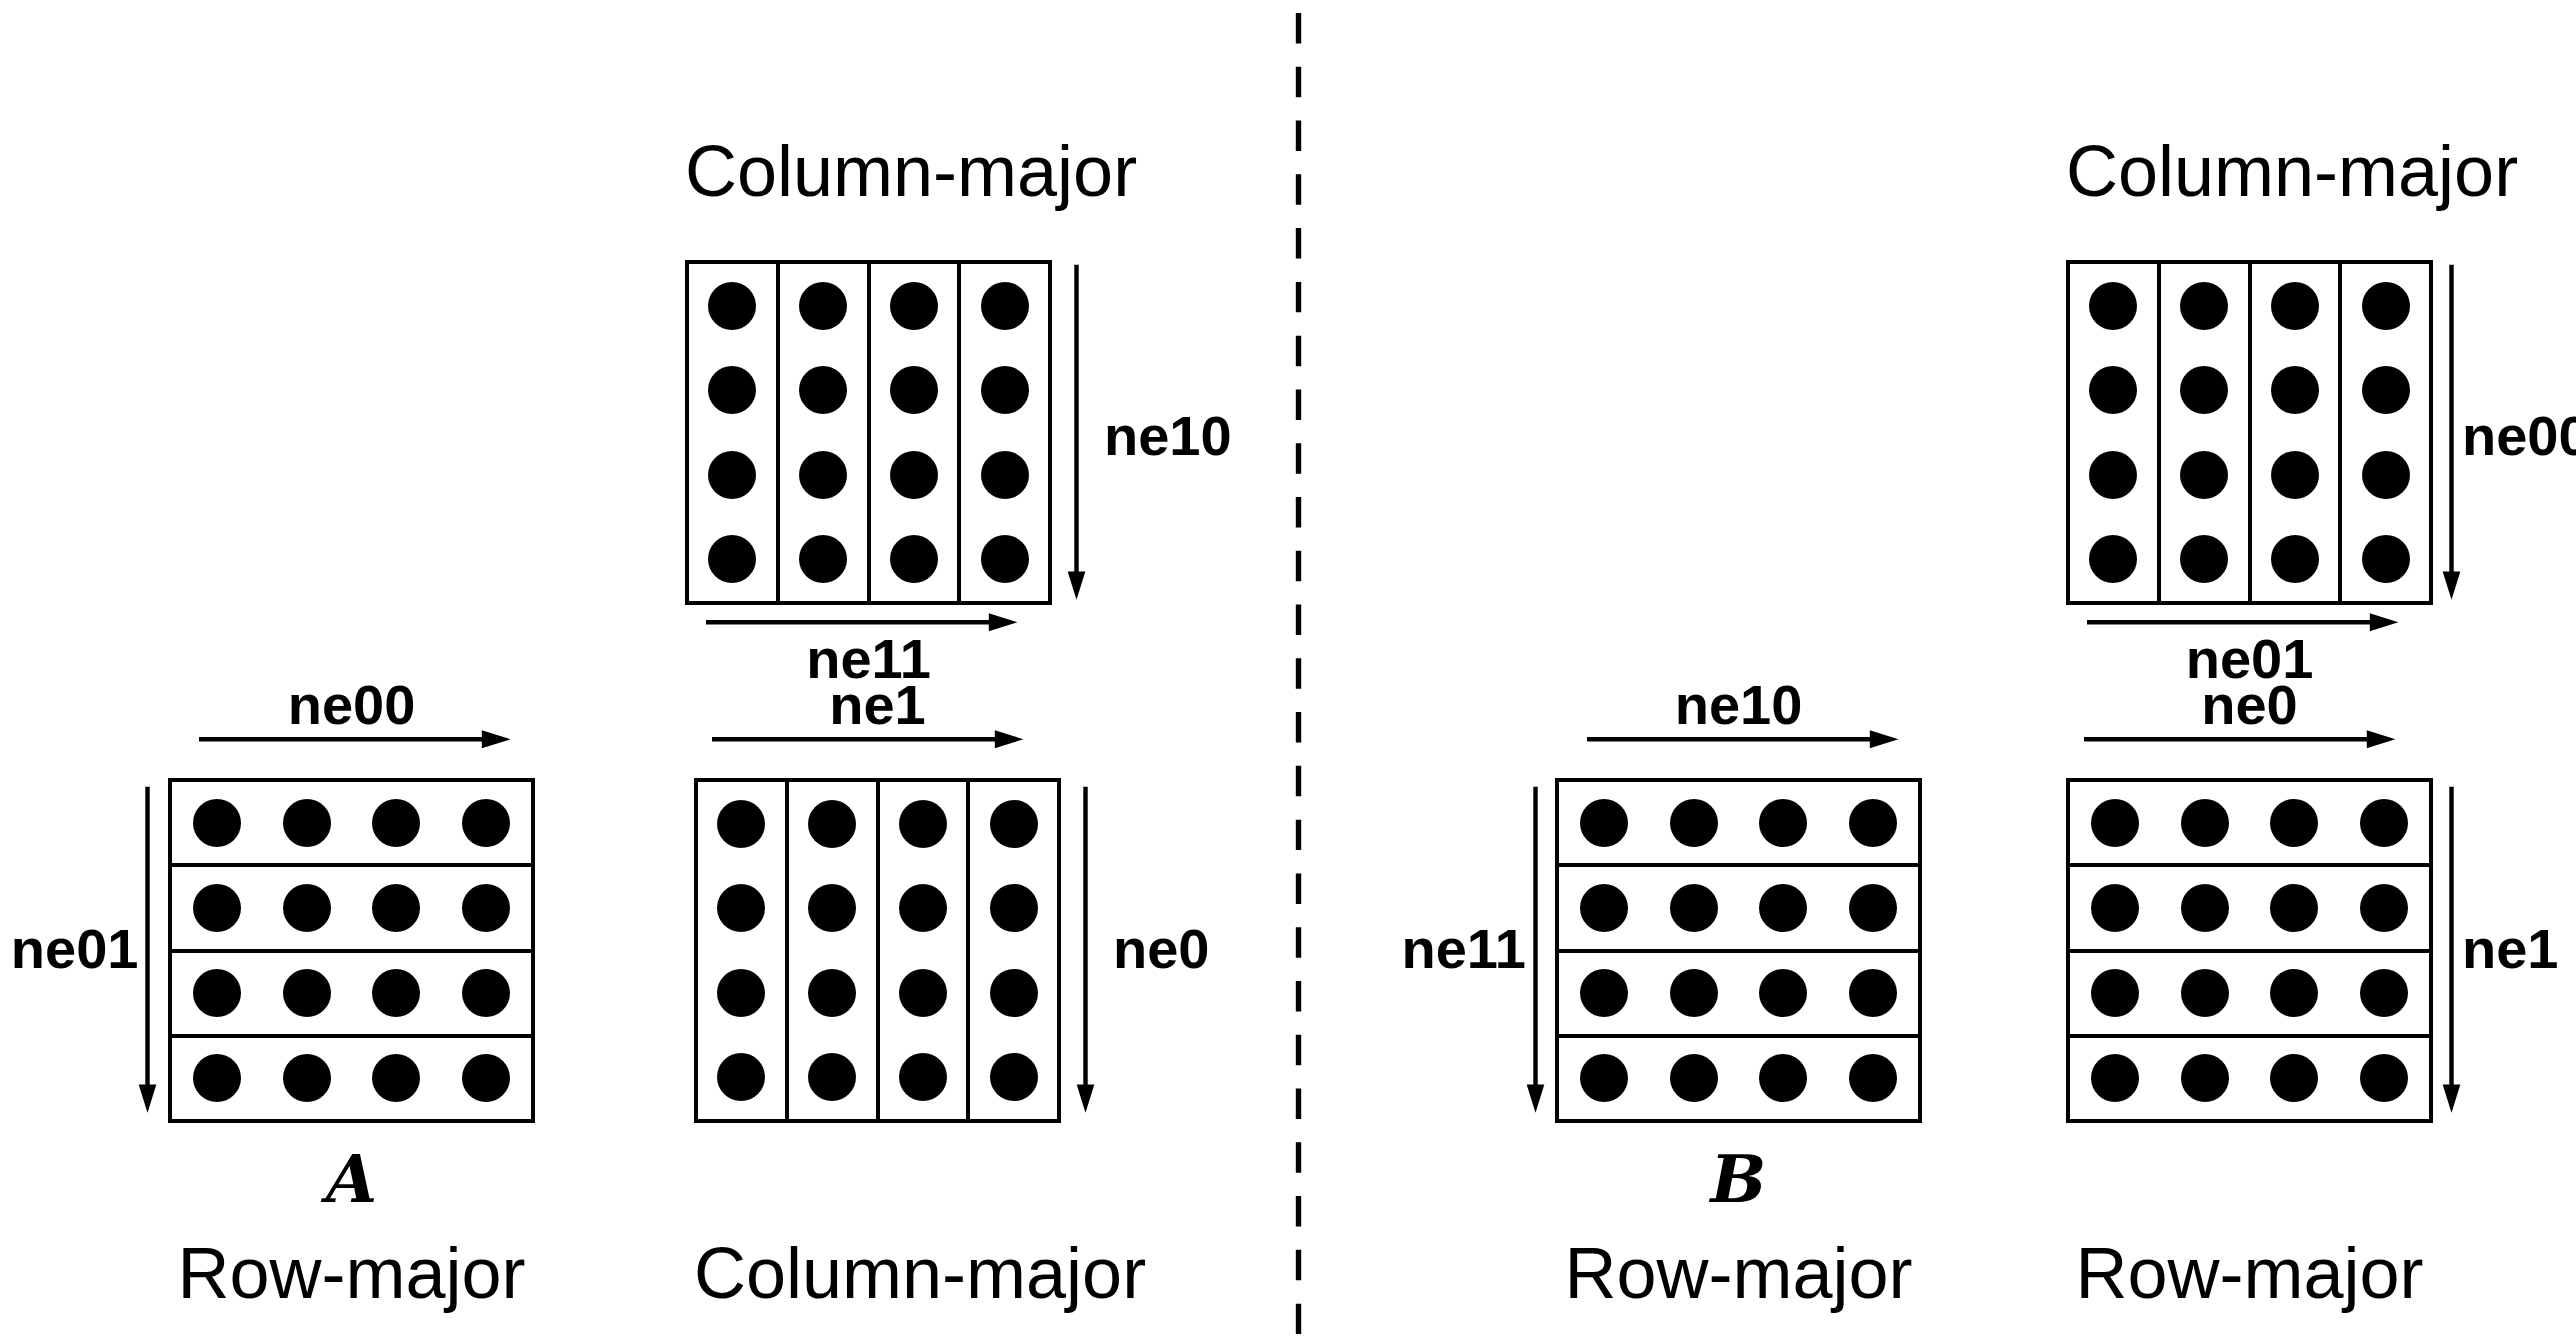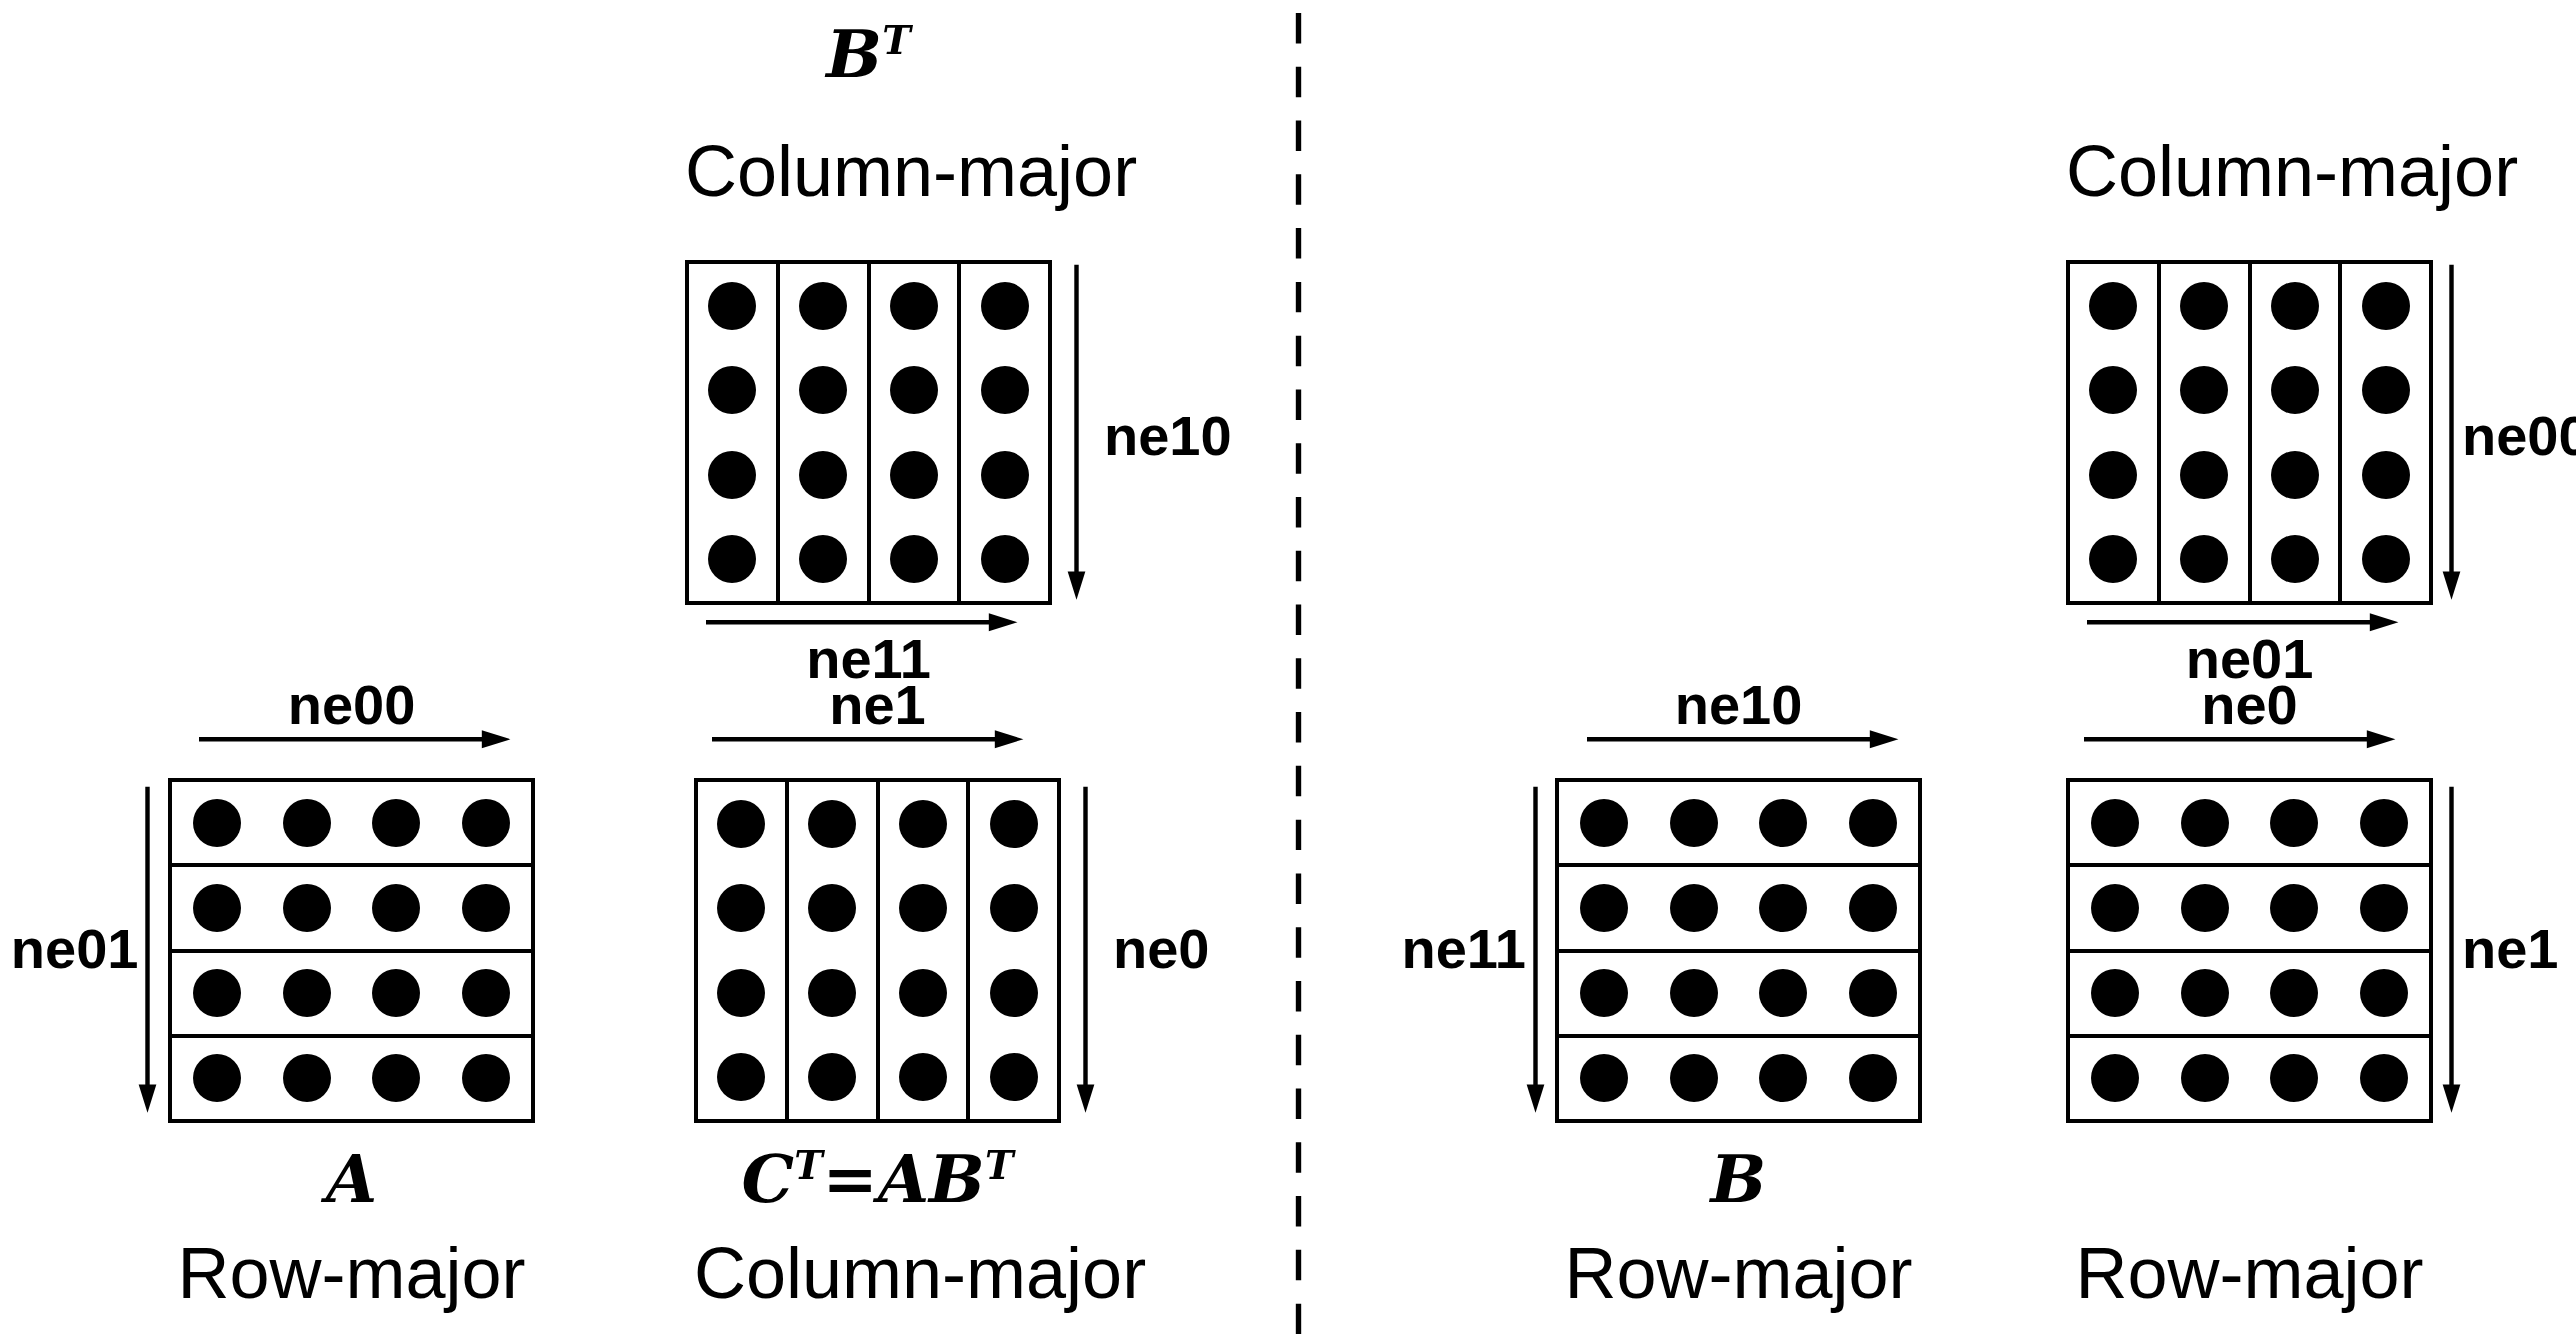--- a/index.html
+++ b/index.html
@@ -26,21 +26,20 @@
   .layout-label { font-size:72px; line-height:1.05; text-align:center; white-space:nowrap; }
   .ne-label { font-size:56px; font-weight:700; line-height:1.0; white-space:nowrap; }
   .center410 { width:367px; text-align:center; }
   svg.arrow { display:block; overflow:visible; }
 </style>
 </head>
 <body>
 
 <div id="canvas">
 
-  <div class="abs center410 math-title" style="left:685px; top:18px;"><span>B</span><sup>T</sup></div>
   <div class="abs center410 layout-label" style="left:685px; top:134px;">Column-major</div>
   <div class="abs matrix cols" style="left:685px; top:260px;">
       <div class="strip">
         <span class="dot"></span>
         <span class="dot"></span>
         <span class="dot"></span>
         <span class="dot"></span>
       </div>
       <div class="strip">
         <span class="dot"></span>
@@ -140,21 +139,20 @@
         <span class="dot"></span>
         <span class="dot"></span>
         <span class="dot"></span>
       </div>
     </div>
   <svg class="abs arrow" style="left:1066px; top:785px;" width="39" height="333" viewBox="0 0 44 372">
     <line x1="22" y1="0" x2="22" y2="338" stroke="#000" stroke-width="5"></line>
     <polygon points="12,336 32,336 22,368" fill="#000"></polygon>
   </svg>
   <div class="abs ne-label" style="left:1113px; top:921px;">ne0</div>
-  <div class="abs center410 math-title" style="left:694px; top:1143px;"><span>C</span><sup>T</sup><span>=AB</span><sup>T</sup></div>
   <div class="abs center410 layout-label" style="left:694px; top:1236px;">Column-major</div>
 
   <svg class="abs" style="left:1294px; top:13.4px;" width="9" height="1322" viewBox="0 0 10 1475">
     <line x1="5" y1="0" x2="5" y2="1475" stroke="#000" stroke-width="6" stroke-dasharray="34 26"></line>
   </svg>
 
   <div class="abs center410 layout-label" style="left:2066px; top:134px;">Column-major</div>
   <div class="abs matrix cols" style="left:2066px; top:260px;">
       <div class="strip">
         <span class="dot"></span>

